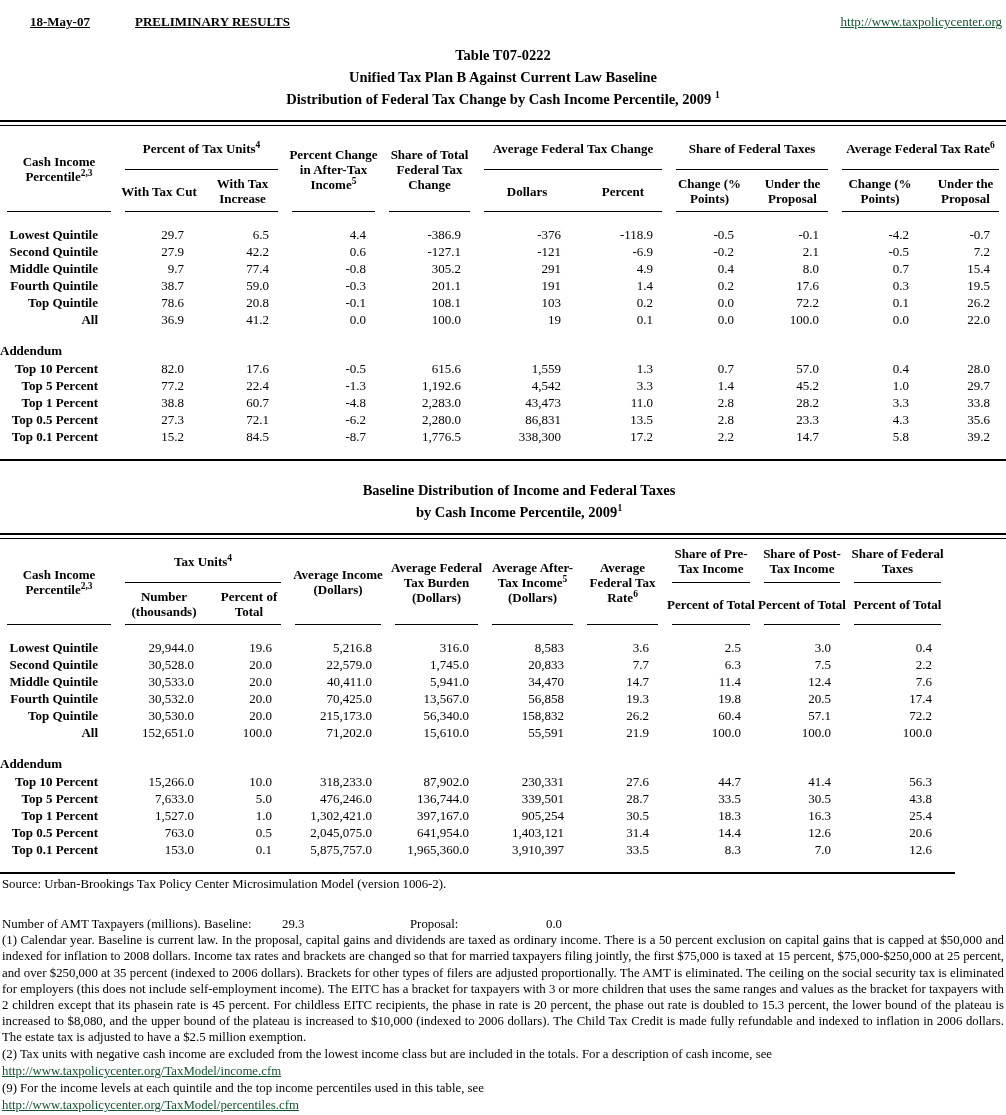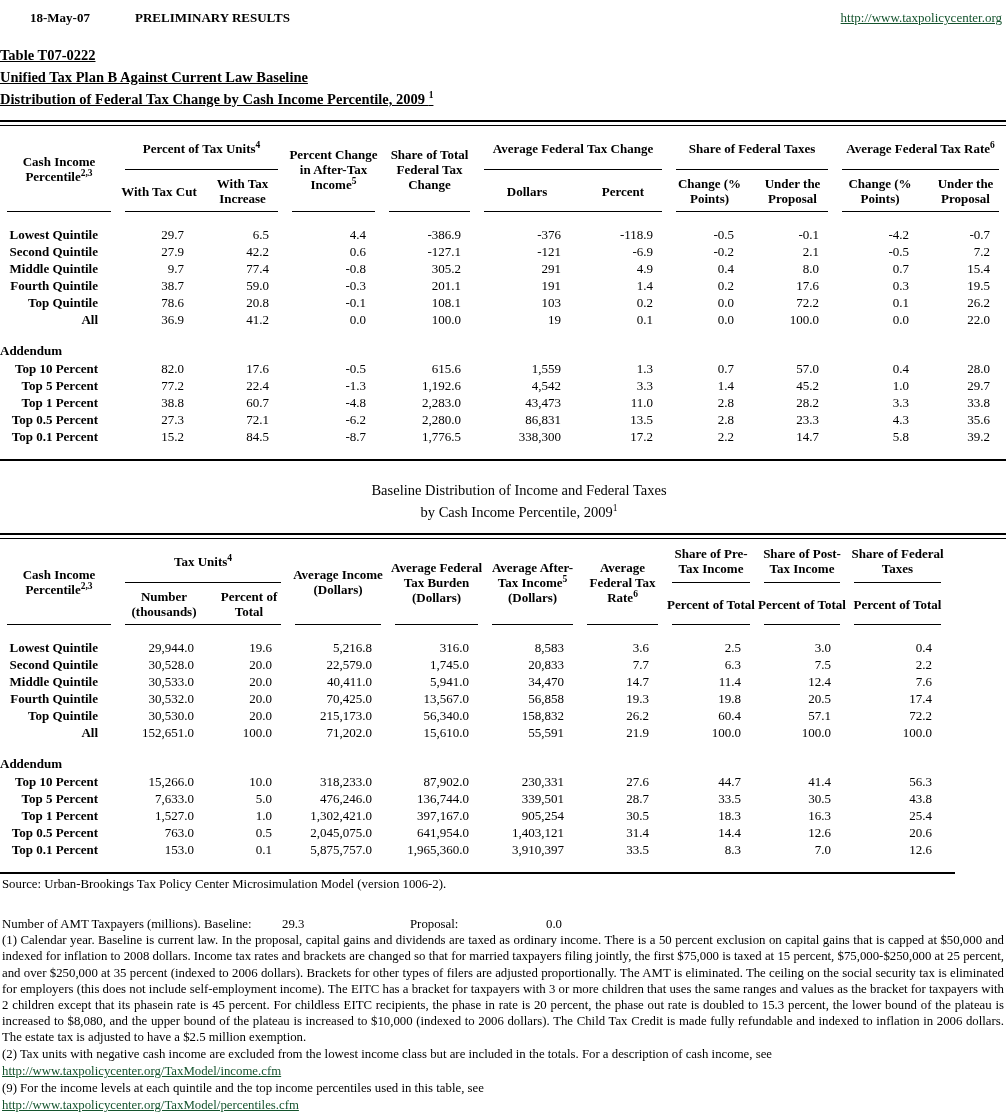--- a/index.html
+++ b/index.html
@@ -3,33 +3,33 @@
 <meta charset="utf-8">
 <style>
   html,body { margin:0; padding:0; background:#fff; }
   .page {
     width:1006px; min-height:1115px; margin:0 auto; background:#fff;
     font-family:"Liberation Serif","DejaVu Serif",serif;
     color:#000; font-size:13px; position:relative; box-sizing:border-box;
     padding-top:6px;
   }
   
-  .tophdr { display:flex; align-items:center; padding:0 4px 0 30px; height:24px; }
+  .tophdr { display:flex; align-items:flex-end; padding:0 4px 0 30px; height:24px;text-decoration:underline; }
   .tophdr .date { font-weight:bold; width:105px; }
   .tophdr .prelim { font-weight:bold; }
   .tophdr .toplink { margin-left:auto; }
   a.lnk { color:#14532d; text-decoration:underline; }
 
   
-  .titleblock { margin-top:14px; margin-bottom:10px;text-decoration:underline; }
+  .titleblock { text-align:center; margin-top:14px; margin-bottom:10px; }
   .titleblock div { font-weight:bold; font-size:14.5px; line-height:22px; }
   sup { font-size:9.5px; vertical-align:super; line-height:0; }
 
   .titleblock2 { text-align:center; margin-top:18px; margin-bottom:10px; }
-  .titleblock2 div { font-weight:normal; font-size:14.5px; line-height:22px;padding-left:32px; }
+  .titleblock2 div { font-weight:bold; font-size:14.5px; line-height:22px;padding-left:32px; }
 
   
   .dblrule { height:3px; border-top:2px solid #000; border-bottom:1px solid #000; margin:0; }
   .rule { border-top:2px solid #000; height:0; margin:0; }
 
   
   table.datatbl { border-collapse:collapse; table-layout:fixed; margin:0; }
   table.datatbl td, table.datatbl th { padding:0; vertical-align:middle; }
   thead th { font-weight:bold; font-size:13px; text-align:center; position:relative; line-height:15px; }
   thead .grp { height:44px; }

